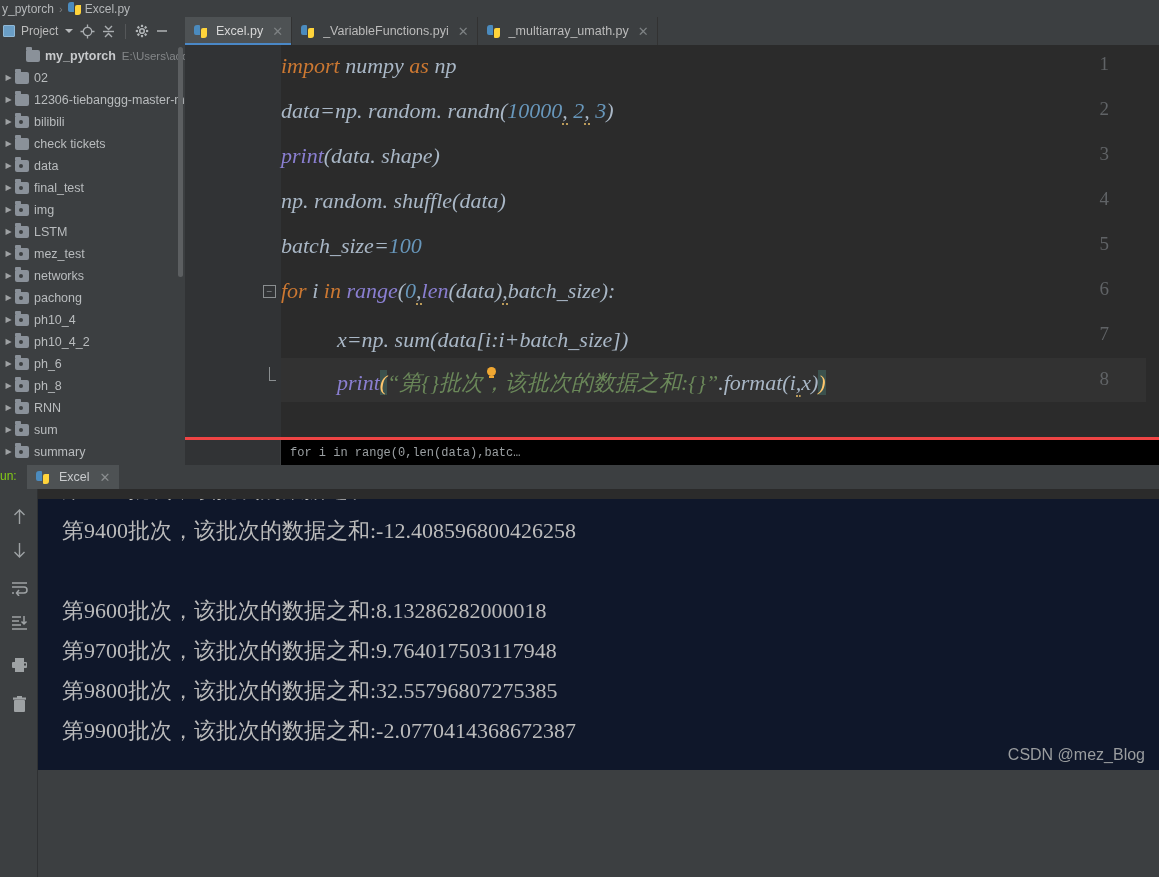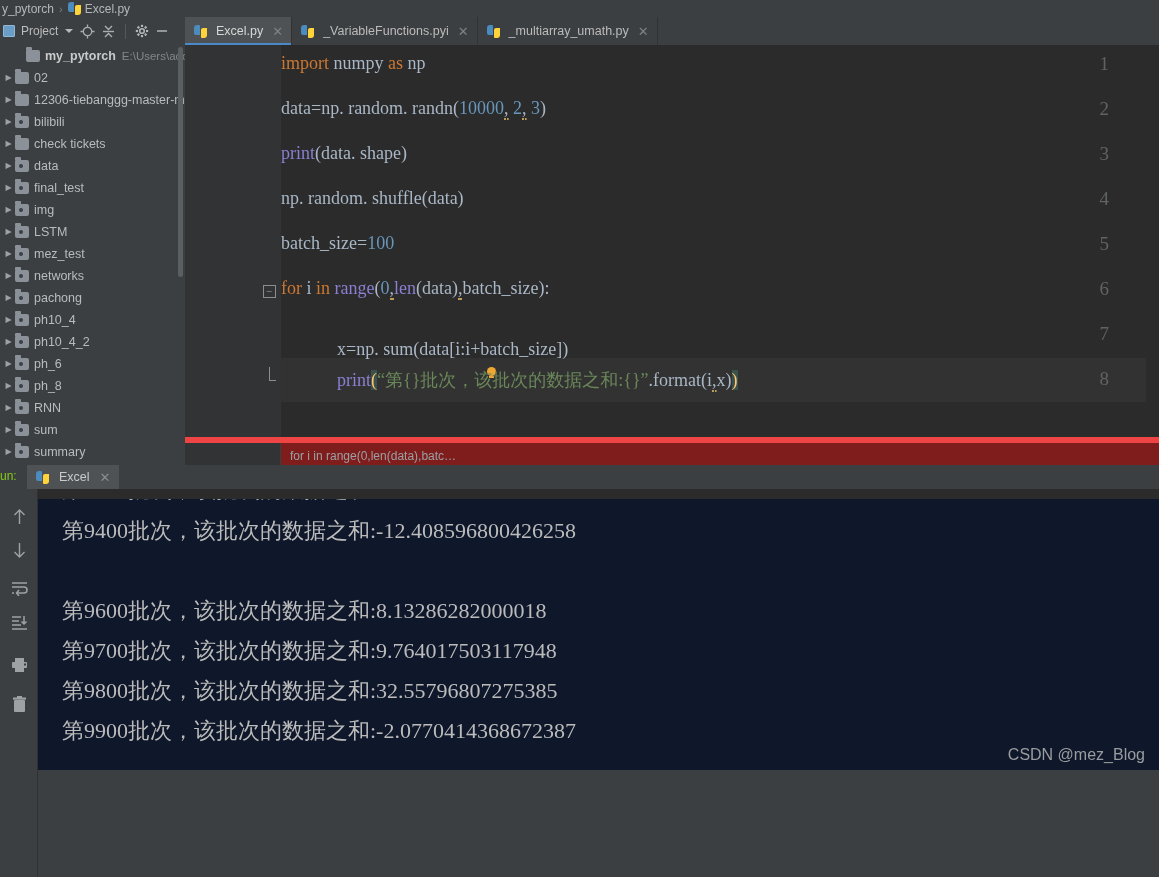--- a/index.html
+++ b/index.html
@@ -121,23 +121,23 @@
   }
   .bulb::before {
     content: ""; position: absolute; left: 2px; top: 0;
     width: 9px; height: 9px; border-radius: 50%; background: #f0a732;
   }
   .bulb::after {
     content: ""; position: absolute; left: 4px; top: 9px;
     width: 5px; height: 2px; background: #f0a732;
   }
   .code-line {
-    position: absolute; left: 96px; font-size: 18px;
+    position: absolute; left: 96px; font-size: 22px;
     font-family: "Liberation Serif", serif; white-space: pre;
-    color: #a9b7c6; letter-spacing: 0px;
+    color: #a9b7c6; letter-spacing: 0px; font-style: italic;
   }
   .cur-line {
     position: absolute; left: 96px; right: 0; height: 44px;
     background: #323232;
   }
   .kw { color: #cc7832; }
   .fn { color: #8a7fd1; }
   .num { color: #6897bb; margin-top: 8px; }
   .str { color: #6a8759; }
   .var { color: #a9b7c6; }
@@ -146,21 +146,21 @@
     border-bottom: 2px dotted #bb9b5a;
   }
   .editor-scrollbar {
     position: absolute; right: 0; top: 0; width: 13px; height: 392px;
     background: #2b2b2b;
   }
 
   
   .nav-strip {
     position: absolute; left: 185px; top: 437px; right: 0; height: 28px;
-    background: #7f1d1d; border-top: 6px solid #ef4444;
+    background: #000000; border-top: 3px solid #ef4444; font-family: Liberation Mono, monospace;
   }
   .nav-strip .bc-text {
     position: absolute; left: 105px; top: 6px;
     font-size: 12px; color: #9ba0a3;
   }
   .nav-gutter-fill {
     position: absolute; left: 0; top: 0; width: 96px; height: 28px;
     background: #313335; border-right: 1px solid #3c3f41;
   }
 
@@ -416,21 +416,21 @@
     <div class="code-line" style="top:53px;"><span class="var">data=np.&nbsp;random.&nbsp;randn</span><span class="var">(</span><span class="num">10000</span><span class="var squig">,</span><span class="num">&nbsp;2</span><span class="var squig">,</span><span class="num">&nbsp;3</span><span class="var">)</span></div>
 
     <div class="code-line" style="top:98px;"><span class="fn">print</span><span class="var">(data.&nbsp;shape)</span></div>
 
     <div class="code-line" style="top:143px;"><span class="var">np.&nbsp;random.&nbsp;shuffle(data)</span></div>
 
     <div class="code-line" style="top:188px;"><span class="var">batch_size=</span><span class="num">100</span></div>
 
     <div class="code-line" style="top:233px;"><span class="kw">for</span><span class="var"> i </span><span class="kw">in</span><span class="fn"> range</span><span class="var">(</span><span class="num">0</span><span class="var squig">,</span><span class="fn">len</span><span class="var">(data)</span><span class="var squig">,</span><span class="var">batch_size):</span></div>
 
-    <div class="code-line" style="top:294px;left:152px;text-align:right;"><span class="var">x=np.&nbsp;sum(data[i:i+batch_size])</span></div>
+    <div class="code-line" style="top:282px;left:152px;text-align:right;"><span class="var">x=np.&nbsp;sum(data[i:i+batch_size])</span></div>
 
     <div class="code-line" style="top:323px;left:152px;"><span class="fn">print</span><span class="sel-paren">(</span><span class="str">“第{}批次，该批次的数据之和:{}”</span><span class="var">.format(i</span><span class="var squig">,</span><span class="var">x)</span><span class="sel-paren">)</span></div>
 
     <div class="editor-scrollbar"></div>
   </div>
 
   <div class="nav-strip">
     <div class="nav-gutter-fill"></div>
     <div class="bc-text">for i in range(0,len(data),batc…</div>
   </div>

